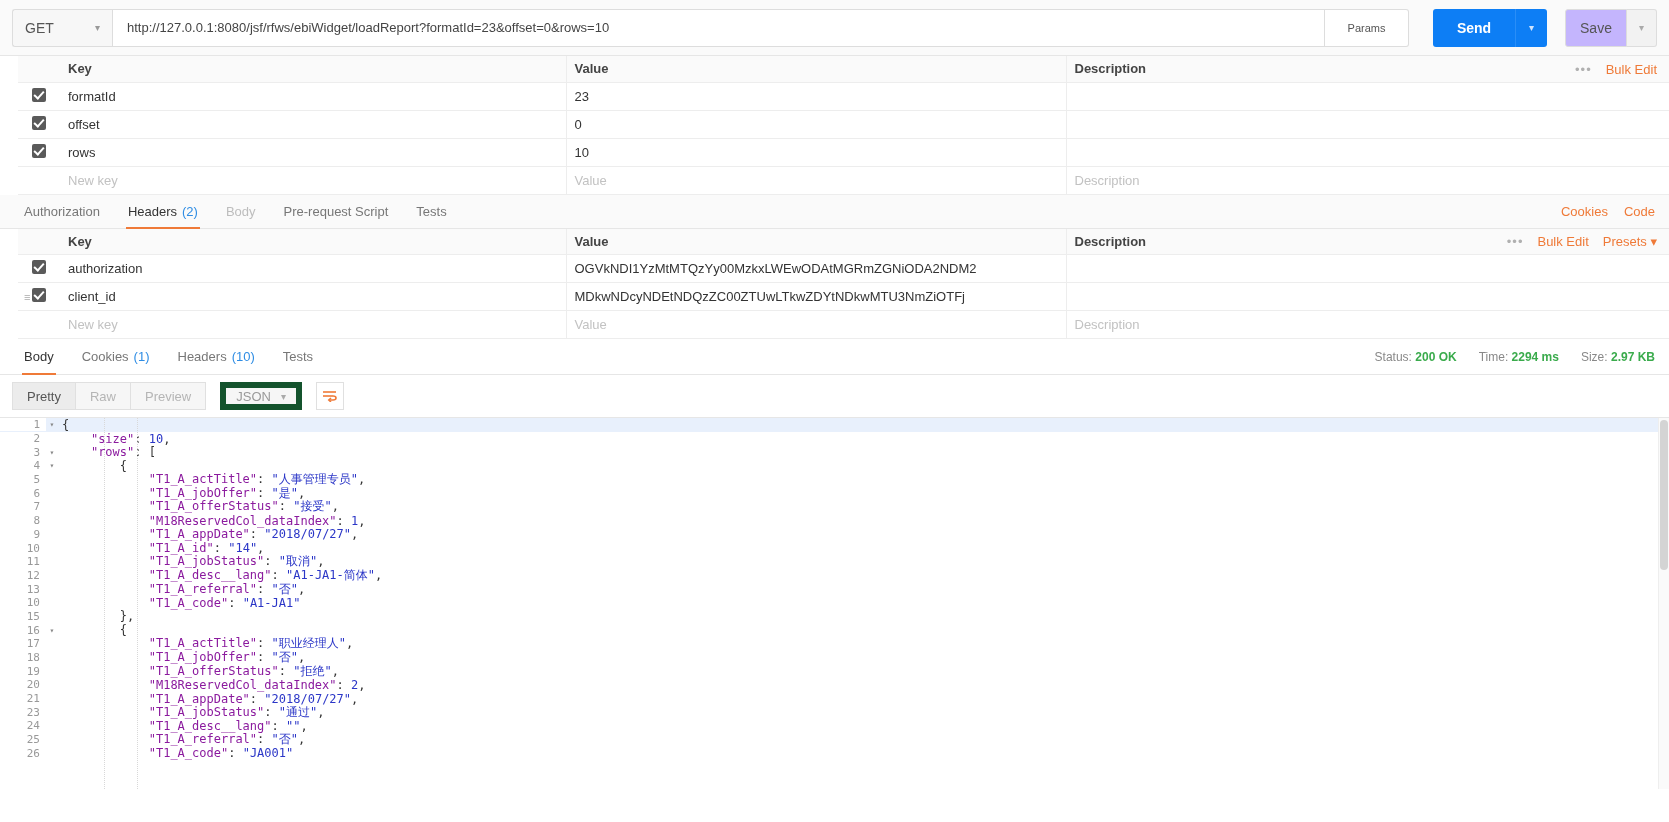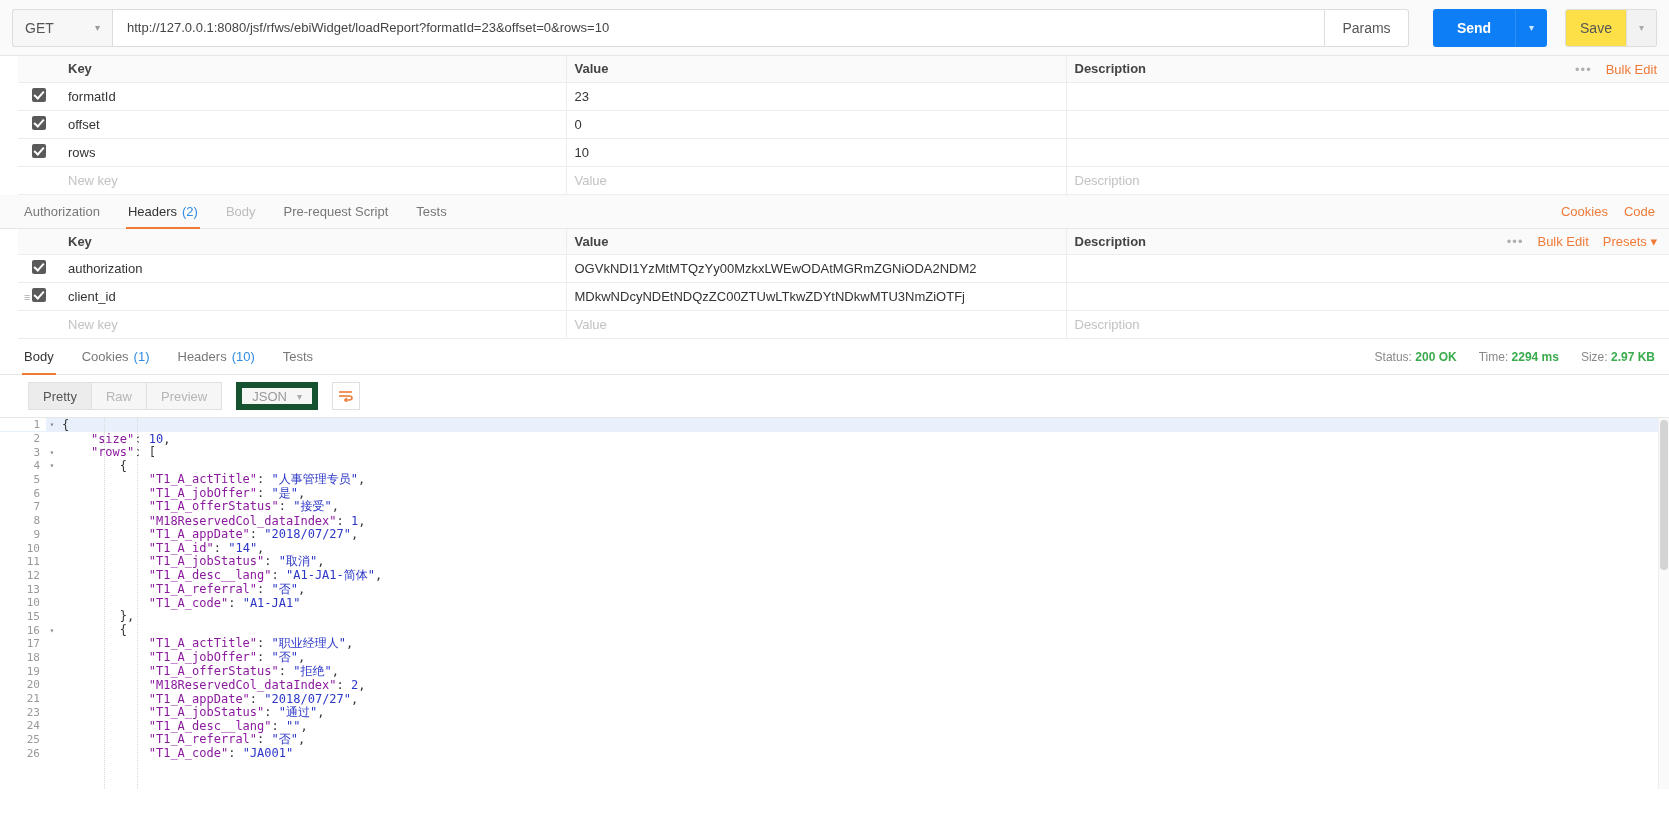--- a/index.html
+++ b/index.html
@@ -39,42 +39,42 @@
     background: #fff;
     border: 1px solid #ddd;
     font-size: 13px; color: #444;
     overflow: hidden; white-space: nowrap;
   }
   .params-btn {
     height: 38px; min-width: 84px;
     display: flex; align-items: center; justify-content: center;
     background: #fff; border: 1px solid #ddd; border-left: none;
     border-radius: 0 3px 3px 0;
-    color: #555; font-size: 14px;
+    color: #555; font-size: 11px;
   }
   .send-group { display: flex; margin-left: 24px; }
   .send-btn {
     height: 38px; width: 82px;
     display: flex; align-items: center; justify-content: center;
     background: #0d7ef5; color: #fff;
     font-weight: bold; font-size: 14px;
     border-radius: 3px 0 0 3px;
   }
   .send-caret {
     height: 38px; width: 32px;
     display: flex; align-items: center; justify-content: center;
     background: #0d7ef5; color: #cfe4fd; font-size: 10px;
     border-left: 1px solid #2a8ef7;
     border-radius: 0 3px 3px 0;
   }
   .save-group { display: flex; margin-left: 18px; }
   .save-btn {
     height: 38px; width: 62px;
     display: flex; align-items: center; justify-content: center;
-    background: #fde047; border: 1px solid #ddd;
+    background: #c4b5fd; border: 1px solid #ddd;
     border-radius: 3px 0 0 3px;
     color: #555; font-size: 14px;
   }
   .save-caret {
     height: 38px; width: 30px;
     display: flex; align-items: center; justify-content: center;
     background: #f2f2f2; border: 1px solid #ddd; border-left: none;
     border-radius: 0 3px 3px 0;
     color: #aaa; font-size: 10px;
   }
@@ -170,21 +170,21 @@
     height: 36px; display: flex; align-items: center; gap: 22px;
     font-size: 12px; color: #888;
   }
   .resp-right .vnum { color: #3aab4c; font-weight: bold; }
   .mlabel { color: #888; }
 
   
   .body-tools {
     position: relative;
     display: flex; align-items: center;
-    height: 42px; padding: 0 28px;
+    height: 42px; padding: 0 12px;
     gap: 0;
   }
   .seg {
     display: flex; align-items: center;
     height: 28px;
   }
   .seg div {
     padding: 0 14px; height: 28px;
     display: flex; align-items: center;
     border: 1px solid #e0e0e0; border-right: none;

